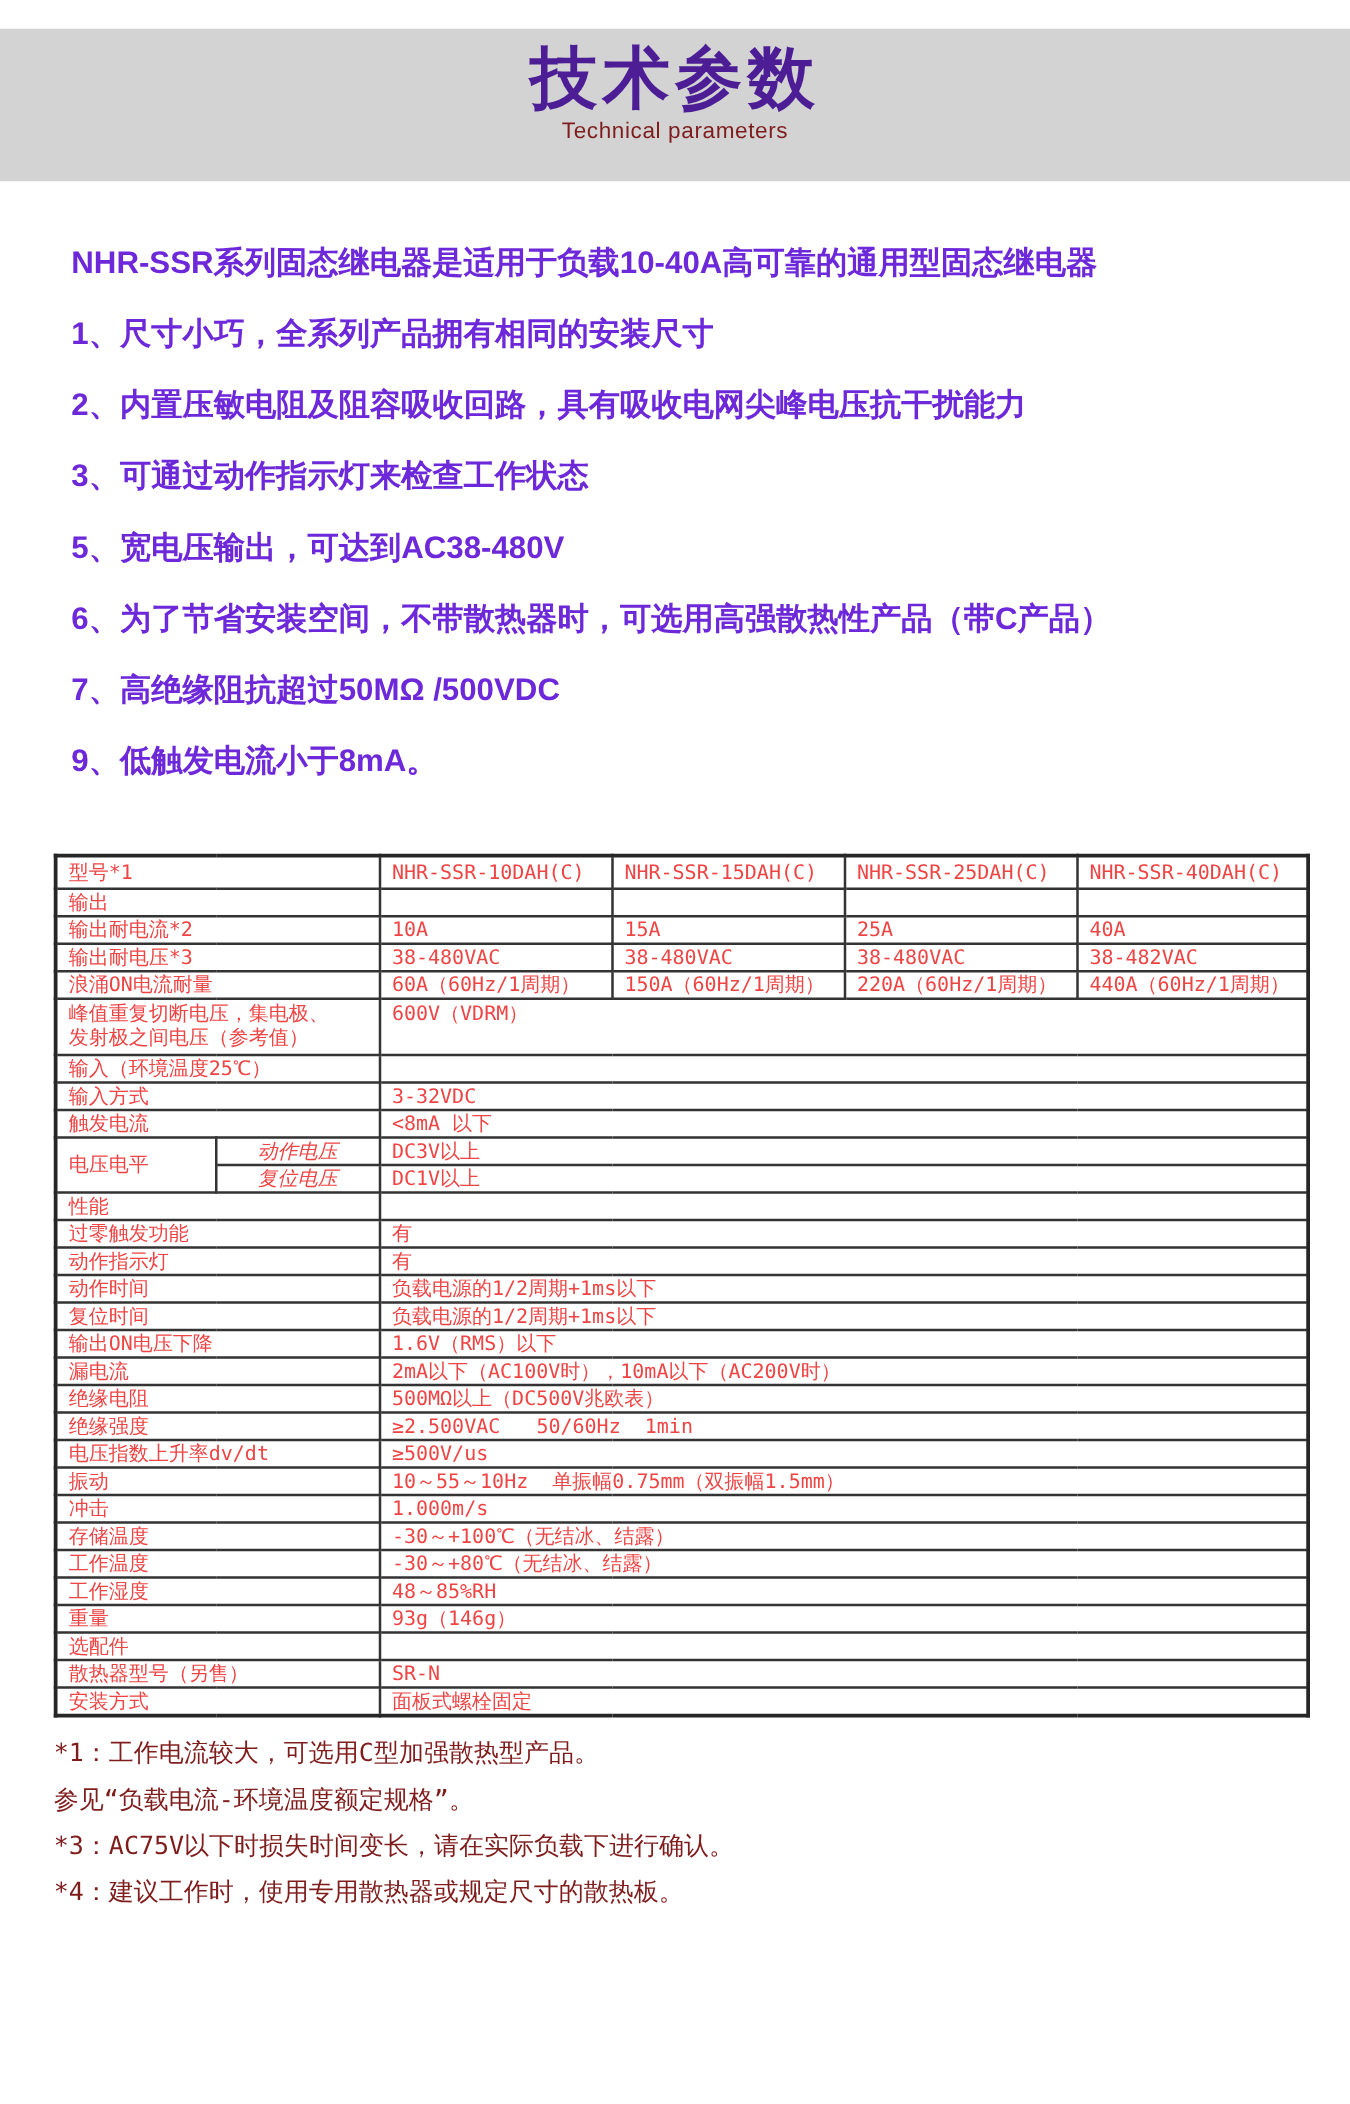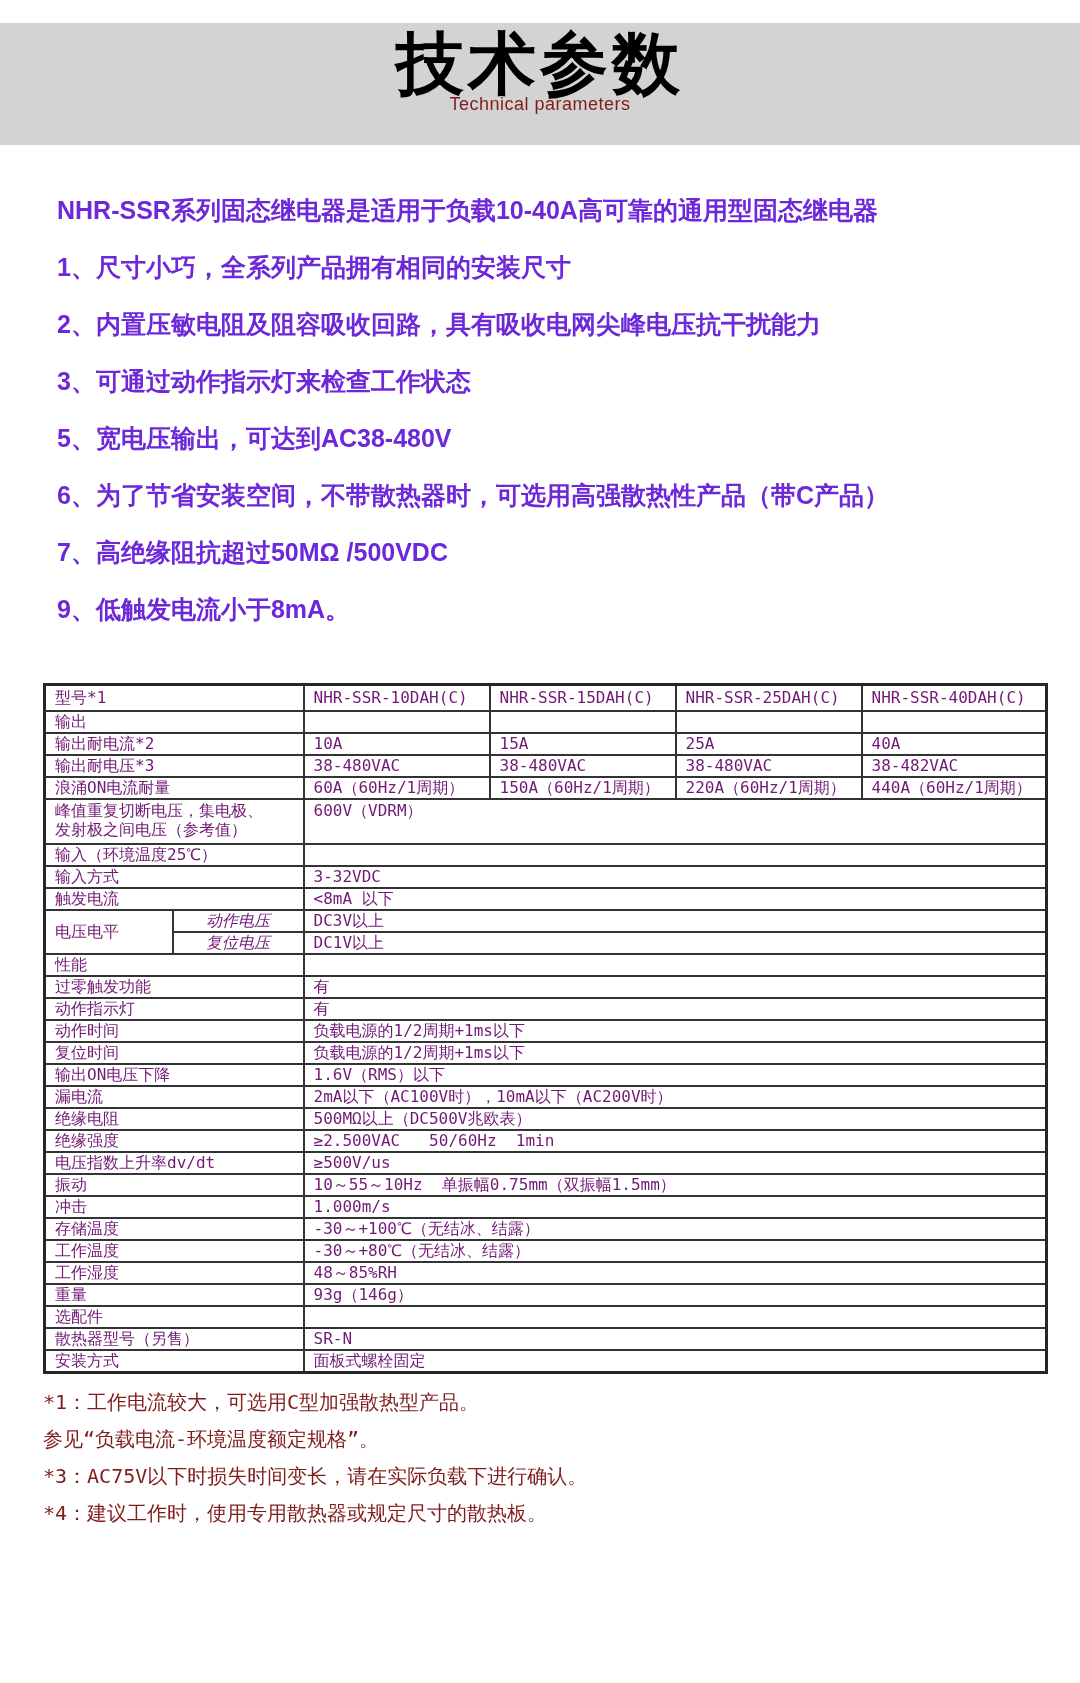--- a/index.html
+++ b/index.html
@@ -7,37 +7,37 @@
     width:1080px;height:1683px;background:#ffffff;color:#1a1a1a;
     font-family:"Liberation Sans","DejaVu Sans",sans-serif;
     overflow:hidden;position:relative;
   }
   
   .banner{
     margin-top:23px;height:122px;background:#d3d3d3;
     text-align:center;box-sizing:border-box;padding-top:12px;
   }
   .banner h1{
-    margin:0;font-size:68px;line-height:56px;font-weight:900;
-    letter-spacing:4px;color:#000000;text-align:center;
+    margin:0;font-size:54px;line-height:56px;font-weight:900;
+    letter-spacing:4px;color:#4c1d95;text-align:center;
   }
   .banner .sub{
     margin:1px 0 0;font-size:18px;line-height:24px;font-weight:400;color:#7f1d1d;
     letter-spacing:0.5px;
   }
   
   .features{padding:37px 40px 0 57px;}
   .features p{
     margin:0;font-size:25px;font-weight:600;line-height:57px;
     white-space:nowrap;color:#6d28d9;
   }
   
   .spec-table{
     margin:45px 0 0 43px;width:1002px;border-collapse:collapse;table-layout:fixed;
-    font-family:"DejaVu Sans Mono","Liberation Mono",monospace;color:#701a75;
+    font-family:"DejaVu Sans Mono","Liberation Mono",monospace;color:#ef4444;
     border:3px solid #262626;
   }
   .spec-table td{
     border:2px solid #333333;height:20px;padding:0 9px;
     font-size:16px;line-height:20px;overflow:hidden;
     white-space:pre-wrap;vertical-align:middle;font-weight:500;
   }
   .spec-table tr.hdr td{height:24px;font-size:16px;}
   .spec-table tr.tall{height:42px;}
   .spec-table tr.tall td{height:42px;}

